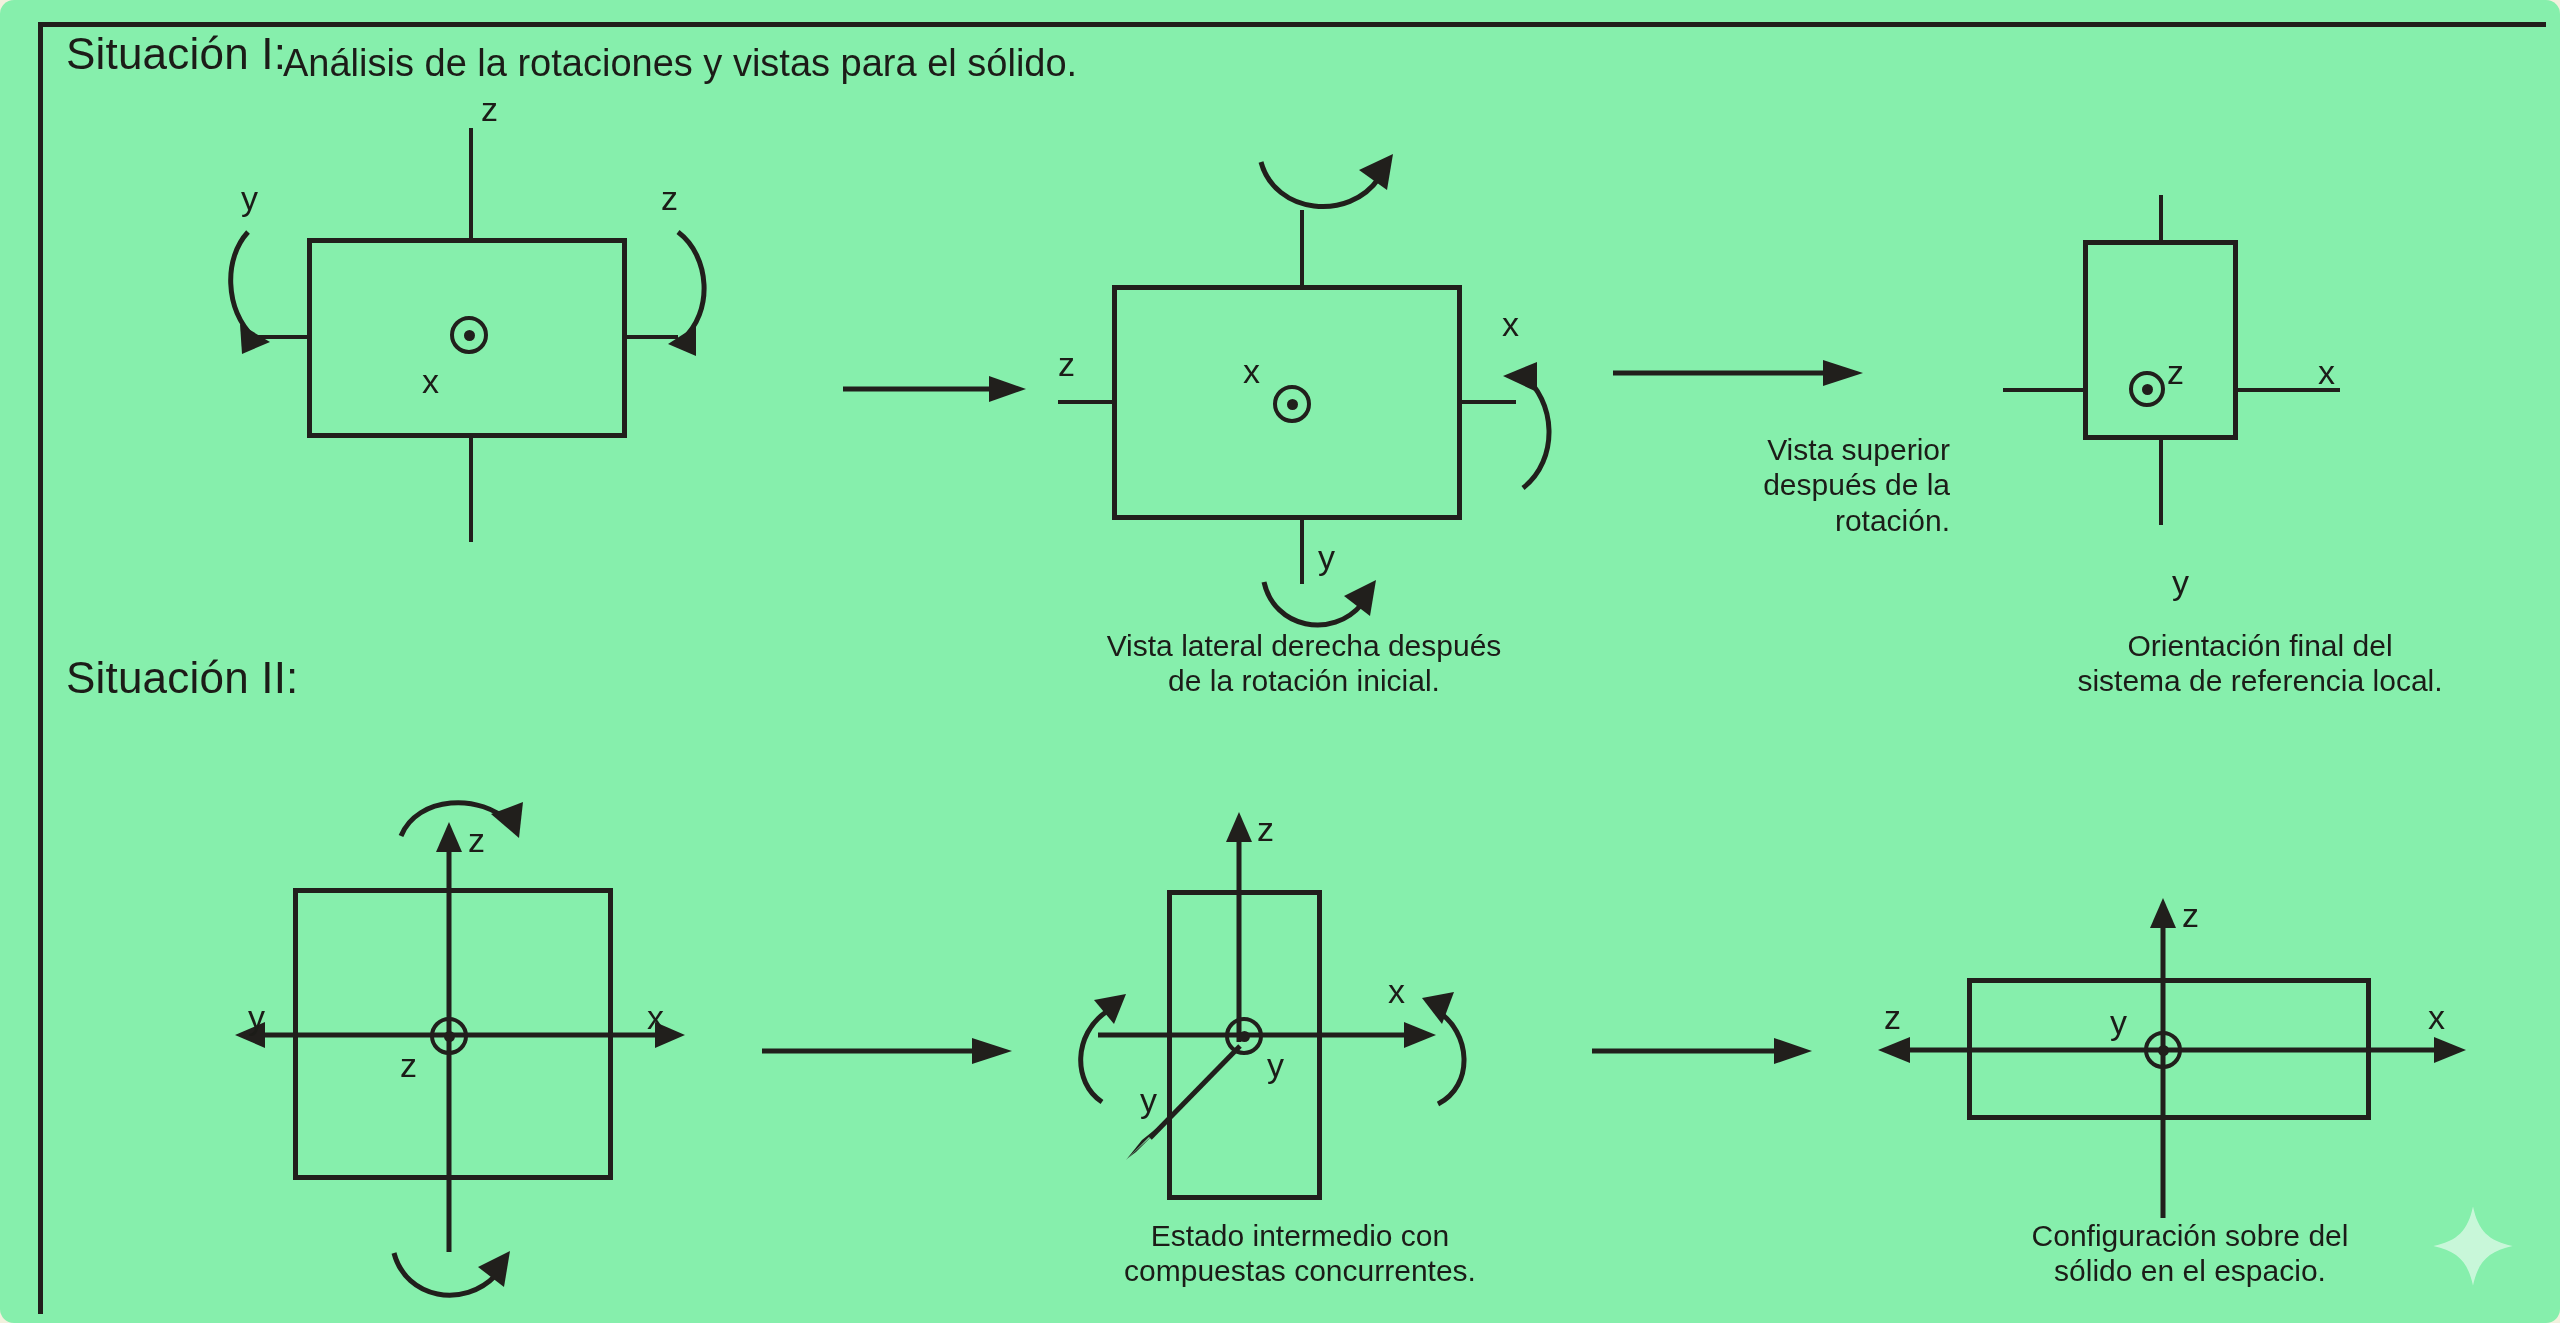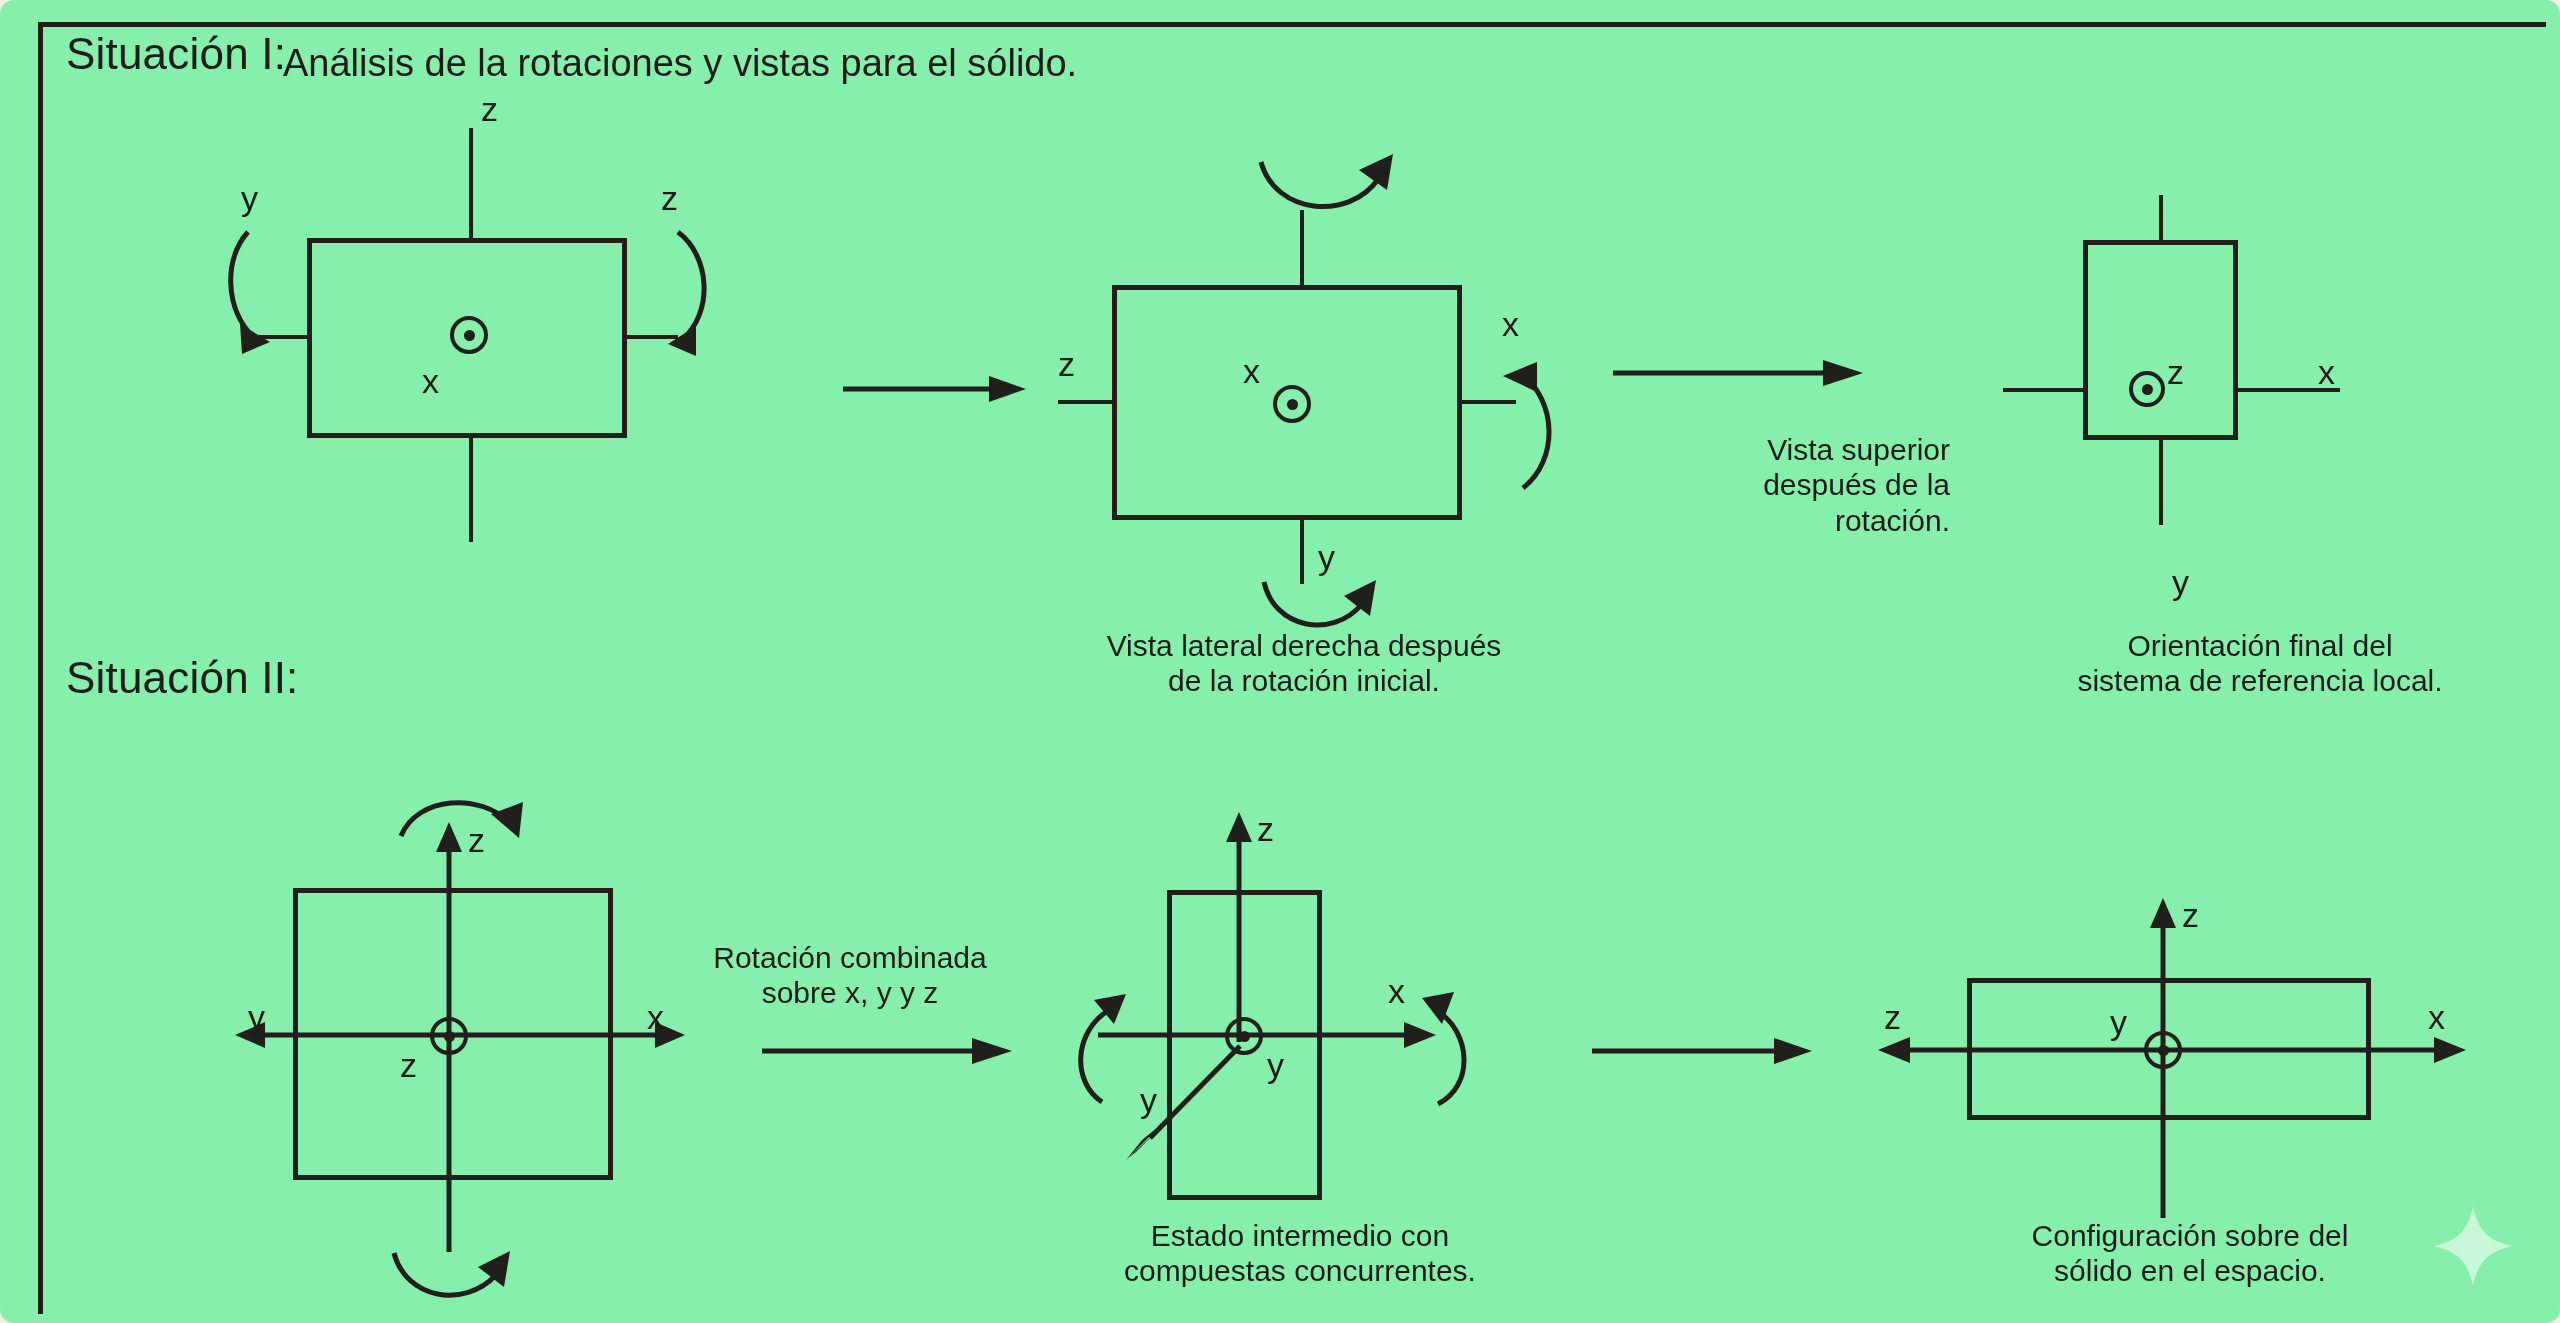--- a/index.html
+++ b/index.html
@@ -194,22 +194,20 @@
         <i style="width:11px;height:11px;"></i>
       </div>
     <div class="abs axis-label" style="left:400px;top:1048px;">z</div>
 
     <svg class="abs" style="left:388px;top:1237px;width:140px;height:80px;" viewBox="0 0 140 80">
       <path class="stroke" d="M 6 16 C 18 62 76 72 108 38"></path>
       <polygon class="fill" points="90,30 122,14 116,50"></polygon>
     </svg>
   </div>
 
-  <div class="abs caption" style="left:660px;top:940px;width:380px;">Rotación combinada
-sobre x, y y z</div>
   <svg class="abs" style="left:762px;top:1034px;width:250px;height:34px;" viewBox="0 0 250 34">
     <line class="stroke" x1="0" y1="17" x2="214" y2="17"></line>
     <polygon class="fill" points="210,4 250,17 210,30"></polygon>
   </svg>
 
   <div>
     <svg class="abs" style="left:1222px;top:812px;width:34px;height:230px;" viewBox="0 0 34 230">
       <line class="stroke" x1="17" y1="18" x2="17" y2="230"></line>
       <polygon class="fill" points="17,0 30,30 4,30"></polygon>
     </svg>

